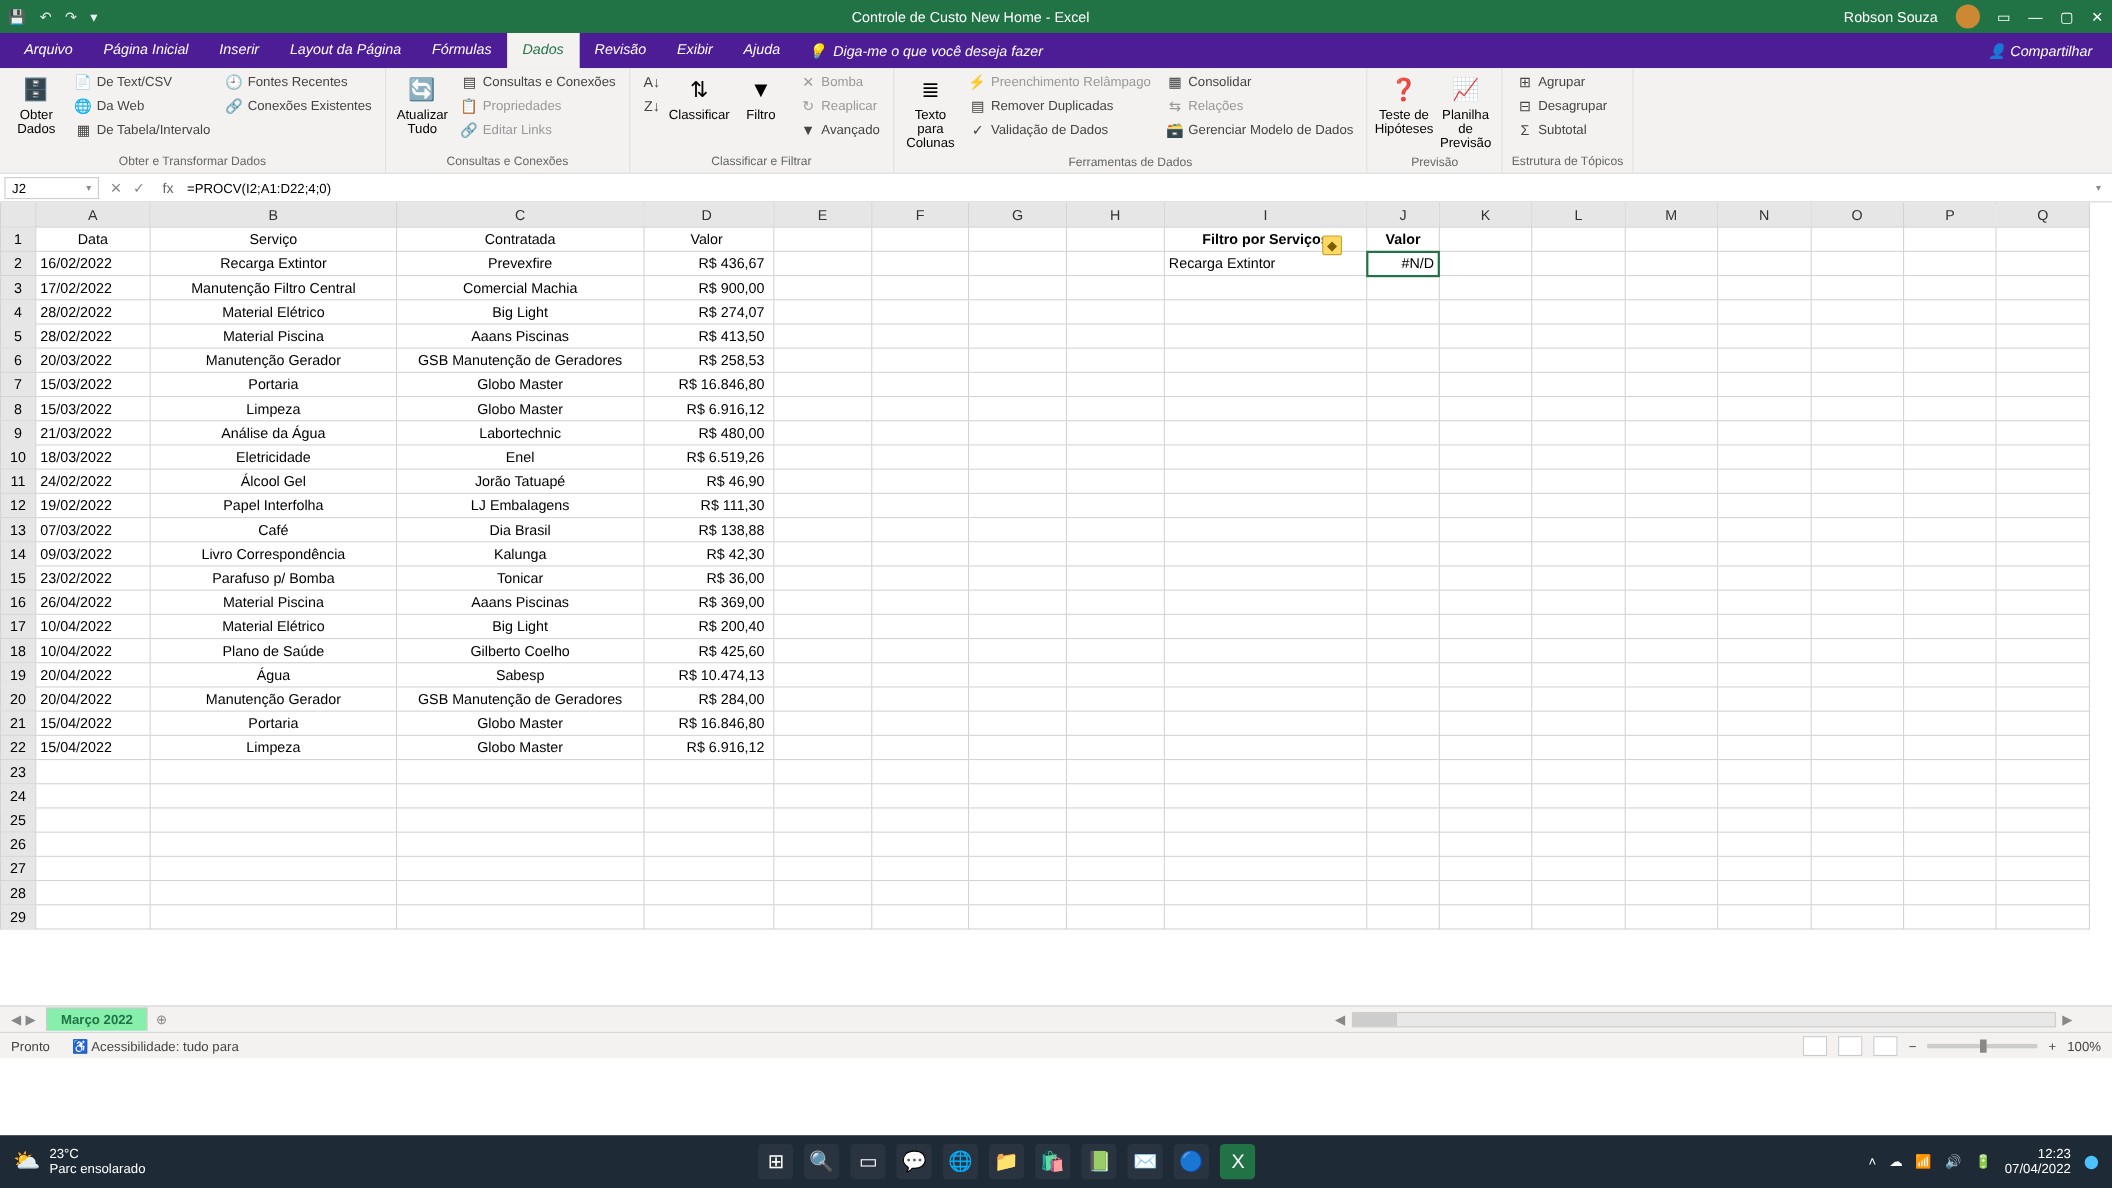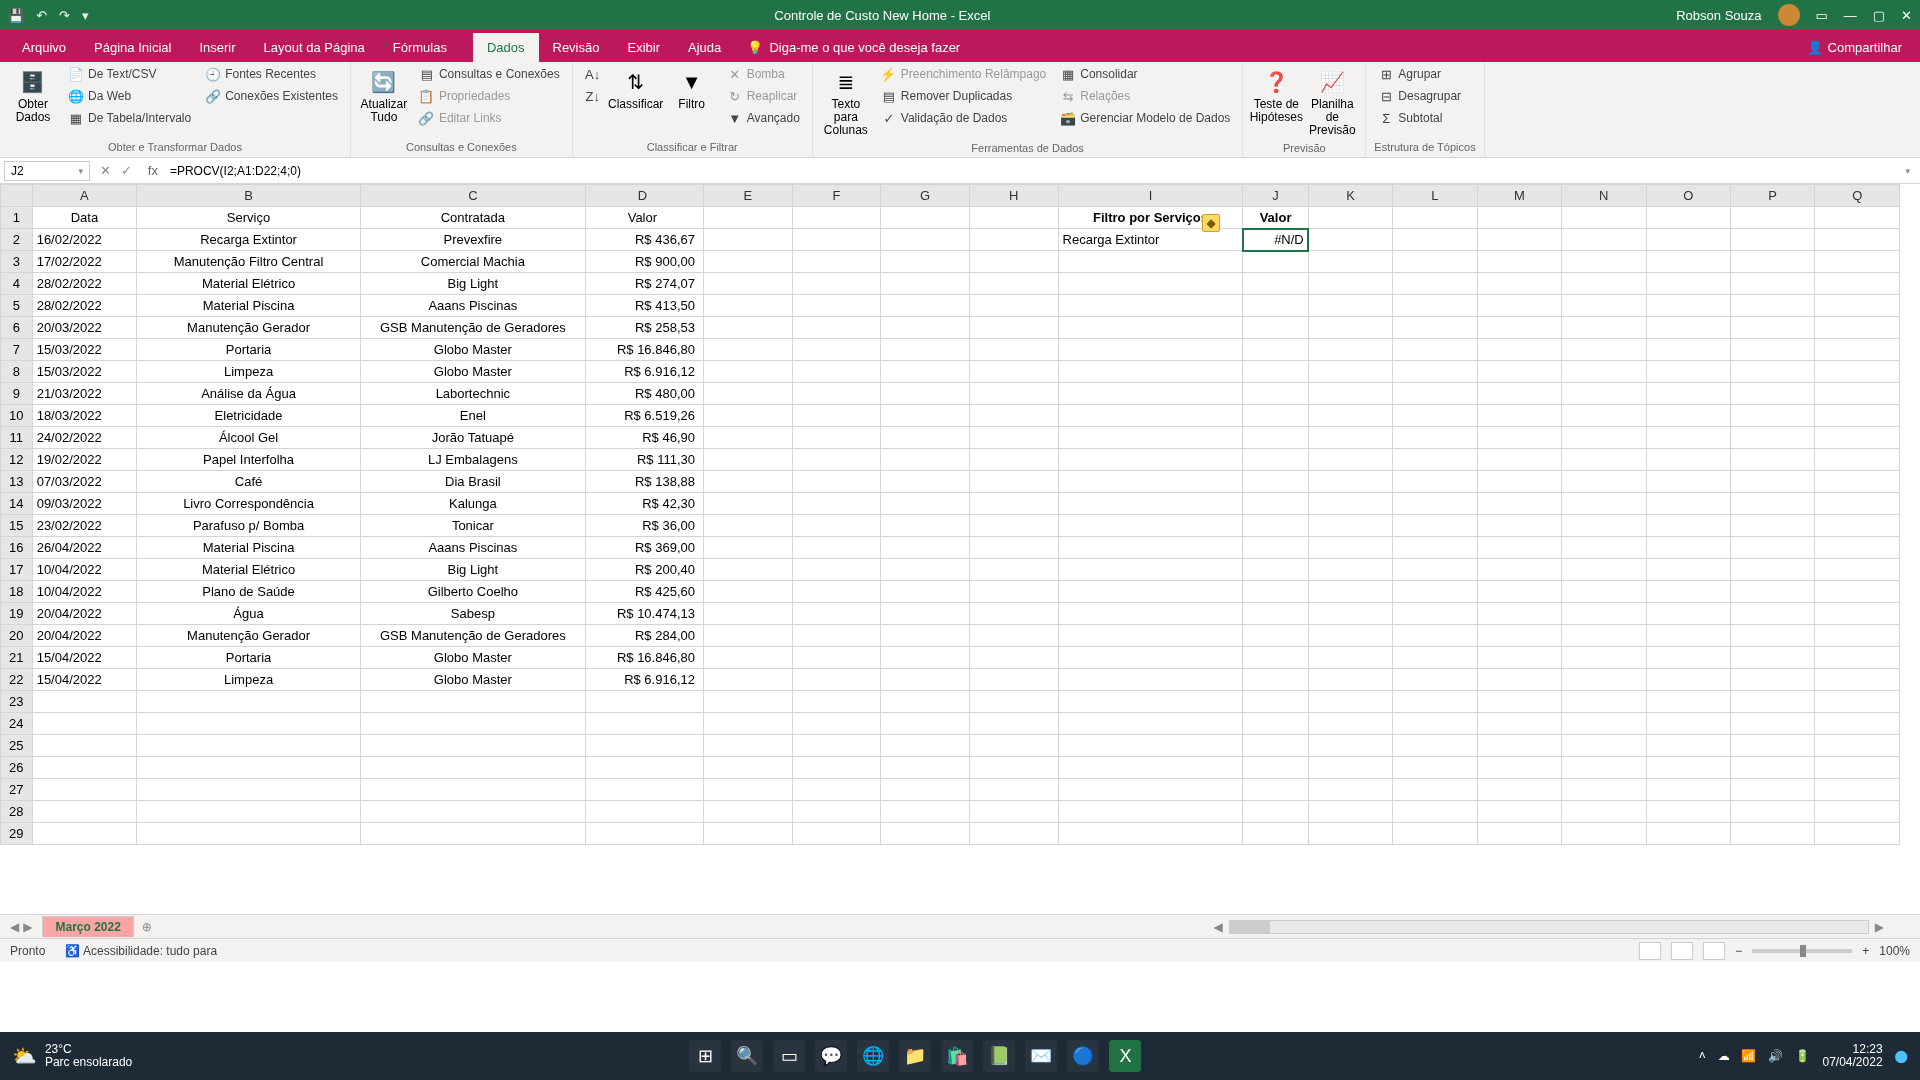--- a/index.html
+++ b/index.html
@@ -7,23 +7,23 @@
 
 
 .titlebar { height: 30px; background: #217346; color: #fff; display: flex; align-items: center; padding: 0 8px; }
 .titlebar .qat { display: flex; gap: 12px; align-items: center; }
 .titlebar .qat span { font-size: 13px; opacity: .9; }
 .titlebar .title { flex: 1; text-align: center; font-size: 13px; }
 .titlebar .user { display: flex; gap: 16px; align-items: center; justify-content: center; }
 .avatar { width: 22px; height: 22px; border-radius: 50%; background: #c83; }
 
 
-.ribbon-tabs { height: 32px; background: #be185d; color: #fff; display: flex; align-items: flex-end; padding: 0 8px; }
+.ribbon-tabs { height: 32px; background: #4c1d95; color: #fff; display: flex; padding: 0 8px; font-style: italic; }
 .ribbon-tabs .tab { padding: 7px 14px; font-size: 13px; cursor: pointer; }
-.ribbon-tabs .tab.active { background: #f3f2f1; color: #217346; margin-left: 12px; }
+.ribbon-tabs .tab.active { background: #f3f2f1; color: #217346; }
 .ribbon-tabs .tell-me { display: flex; align-items: center; gap: 6px; padding: 7px 12px; }
 .ribbon-tabs .share { margin-left: auto; display: flex; align-items: center; gap: 4px; padding: 7px 10px; }
 
 
 .ribbon { height: 96px; background: #f3f2f1; border-bottom: 1px solid #d4d4d4; display: flex; }
 .ribbon-group { border-right: 1px solid #e1e1e1; padding: 2px 8px; display: flex; flex-direction: column; }
 .ribbon-group .content { flex: 1; display: flex; gap: 6px; align-items: flex-start; }
 .ribbon-group .label { font-size: 11px; color: #666; text-align: center; padding-bottom: 2px; }
 .big-btn { display: flex; flex-direction: column; align-items: center; justify-content: center; width: 50px; padding: 4px; gap: 2px; cursor: pointer; font-size: 12px; text-align: center; line-height: 1.1; }
 .big-btn .icon { width: 28px; height: 28px; display: flex; align-items: center; justify-content: center; font-size: 20px; }
@@ -57,21 +57,21 @@
 .colJ { width: 62px; text-align: right; }
 .colRest { width: 80px; }
 .hdr-row td { text-align: center; }
 .bold { font-weight: 700; }
 .selected-cell { outline: 2px solid #217346; outline-offset: -1px; }
 .err-ind { position: absolute; width: 18px; height: 18px; background: #ffd966; border: 1px solid #c9a227; color: #7a5c00; font-size: 12px; display: flex; align-items: center; justify-content: center; border-radius: 2px; }
 
 
 .sheet-bar { height: 24px; border-top: 1px solid #d4d4d4; display: flex; align-items: center; background: #f3f2f1; font-size: 12px; }
 .sheet-nav { display: flex; gap: 4px; padding: 0 10px; color: #888; }
-.sheet-tab { padding: 3px 12px; background: #fca5a5; border: 1px solid #ccc; border-bottom: none; color: #217346; font-weight: 700; }
+.sheet-tab { padding: 3px 12px; background: #86efac; border: 1px solid #ccc; border-bottom: none; color: #217346; font-weight: 700; }
 .new-sheet { padding: 0 8px; color: #888; }
 .hscroll { flex: 1; display: flex; justify-content: flex-end; padding-right: 30px; }
 .hscroll-track { width: 640px; height: 14px; background: #e8e8e8; border: 1px solid #ccc; position: relative; }
 .hscroll-thumb { position: absolute; left: 0; top: 0; bottom: 0; width: 40px; background: #cdcdcd; }
 
 
 .status-bar { height: 24px; background: #f3f2f1; border-top: 1px solid #d4d4d4; display: flex; align-items: center; padding: 0 10px; font-size: 12px; color: #444; }
 .status-bar .right { margin-left: auto; display: flex; gap: 10px; align-items: center; }
 .view-btn { width: 22px; height: 18px; border: 1px solid #ccc; background: #fff; }
 .zoom-track { width: 100px; height: 4px; background: #ccc; position: relative; }

